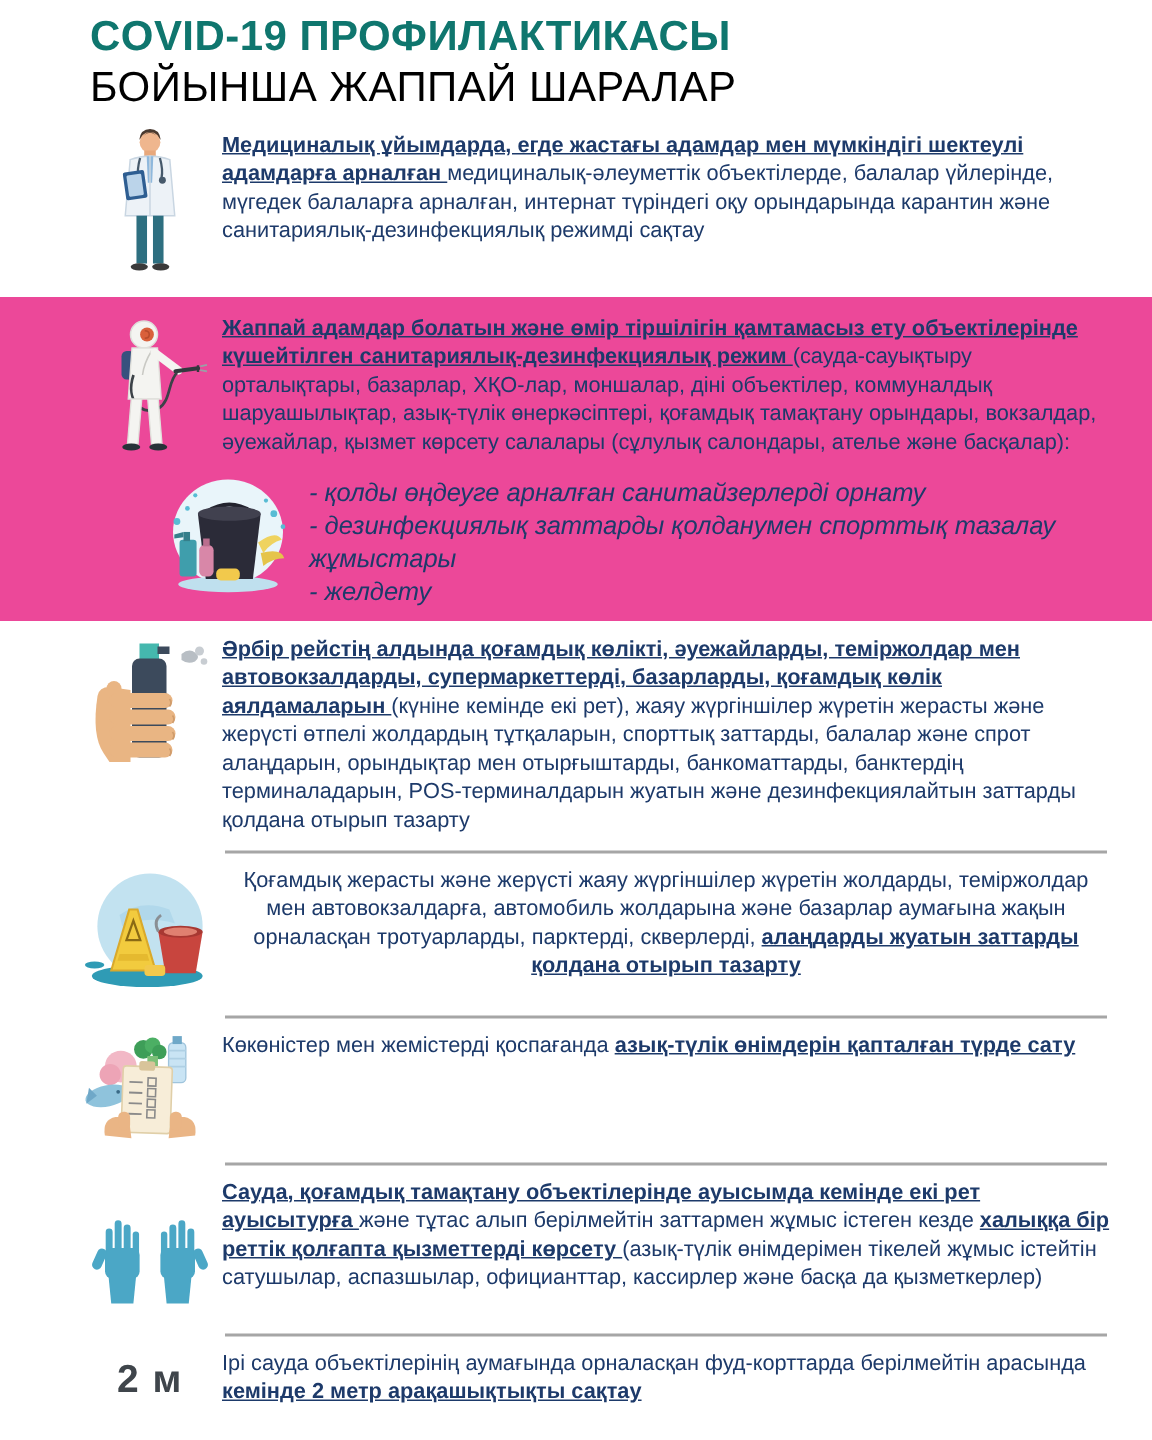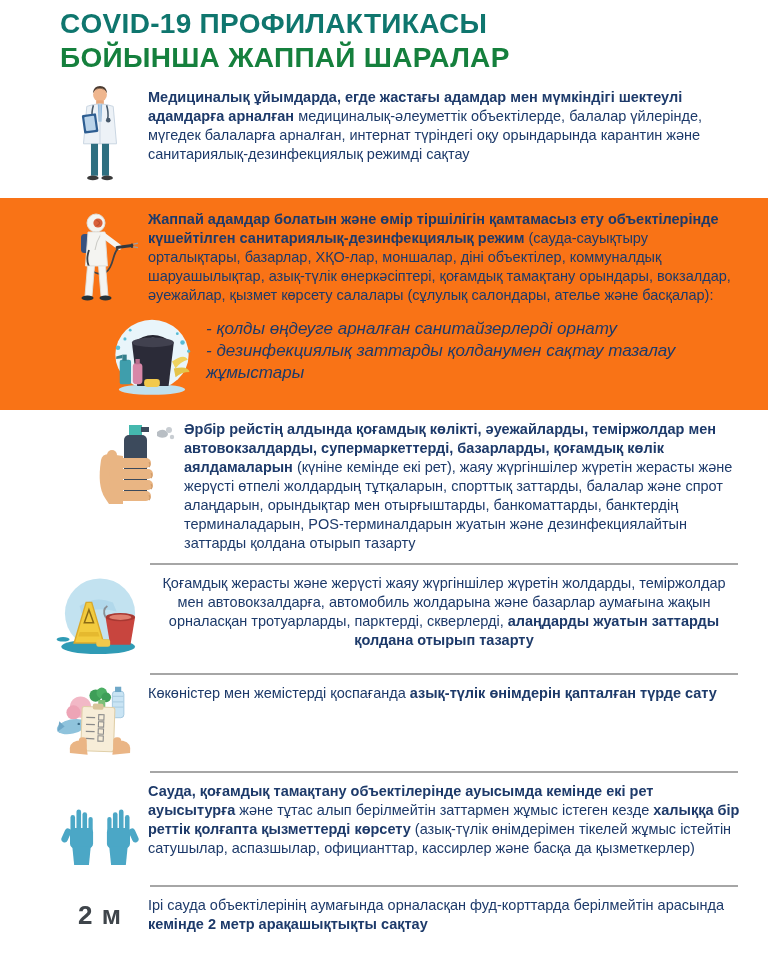--- a/index.html
+++ b/index.html
@@ -8,52 +8,52 @@
     font-family:"Liberation Sans","DejaVu Sans",sans-serif;
     -webkit-font-smoothing:antialiased;
   }
   .page{position:relative;width:768px;height:960px;background:#fff;}
 
   .title1{
     margin:8px 0 0 60px;font-size:28px;font-weight:800;letter-spacing:.3px;
     color:#0f766e;line-height:1.12;
   }
   .title2{
-    margin:3px 0 0 60px;font-size:28px;font-weight:700;letter-spacing:.3px;
-    color:#15803d;line-height:1.12;
+    margin:3px 0 0 60px;font-size:28px;font-weight:400;letter-spacing:.3px;
+    color:#000000;line-height:1.12;
   }
   .intro{
     margin:14px 0 0 150px;font-size:18px;font-weight:800;color:#16356B;
   }
 
   .row{display:flex;align-items:flex-start;}
   .icon-cell{
     width:96px;margin-left:52px;flex:0 0 auto;
     display:flex;justify-content:center;align-items:flex-start;
   }
   .text-cell{
     flex:1;margin-right:28px;font-size:14.5px;line-height:1.32;
     color:#1D3A6A;
   }
-  .text-cell .b{font-weight:700;}
+  .text-cell .b{font-weight:700;text-decoration:underline;}
 
   .row-medical{margin-top:10px;}
   .row-medical .text-cell{margin-top:4px;}
 
-  .blue-panel{background:#f97316;margin-top:12px;padding:10px 0 8px;}
+  .blue-panel{background:#ec4899;margin-top:12px;padding:10px 0 8px;}
   .blue-panel .text-cell{margin-top:2px;}
 
   .bullets-row{display:flex;margin-top:4px;}
   .bullets-icon{width:92px;margin-left:104px;flex:0 0 auto;}
   .bullets-list{flex:1;margin-left:10px;margin-right:28px;margin-top:2px;}
   .bullet{
     font-size:17px;line-height:22px;font-style:italic;color:#1D3A6A;
   }
 
-  .row-spray{margin-top:10px;margin-left:36px;}
+  .row-spray{margin-top:10px;}
   .row-wetfloor{margin-top:4px;text-align:center;}
   .row-food{margin-top:4px;}
   .row-gloves{margin-top:4px;}
   .row-gloves .icon-cell{padding-top:22px;}
   .row-distance{margin-top:4px;}
   .row-distance .icon-cell{padding-top:4px;}
 
   .divider{
     border:none;border-top:2px solid #A6A6A6;
     margin:9px 30px 9px 150px;
@@ -143,21 +143,22 @@
           <rect x="18" y="50" width="13" height="28" rx="2.5" fill="#3F9EAC"></rect>
           <rect x="21" y="44" width="5" height="7" fill="#357F8B"></rect>
           <path d="M21,44 L14,46 L14,49 L21,48 Z" fill="#357F8B"></path>
           <rect x="33" y="54" width="11" height="24" rx="4" fill="#D887A8"></rect>
           <rect x="36" y="49" width="5" height="6" fill="#B96E8E"></rect>
           <rect x="46" y="72" width="18" height="9" rx="3.5" fill="#F2C94C"></rect>
         </svg>
       </div>
       <div class="bullets-list">
         <div class="bullet">- қолды өңдеуге арналған санитайзерлерді орнату</div>
-        <div class="bullet">- дезинфекциялық заттарды қолданумен сақтау тазалау жұмыстары</div>
+        <div class="bullet">- дезинфекциялық заттарды қолданумен спорттық тазалау жұмыстары</div>
+        <div class="bullet">- желдету</div>
       </div>
     </div>
   </div>
 
   <div class="row row-spray">
     <div class="icon-cell">
       <svg width="86" height="110" viewBox="0 0 86 110">
         <path d="M64,12 q5,-4 9,-1 q4,3 0,6 q-5,2 -9,-1 z" fill="#B8BEC4"></path>
         <circle cx="76" cy="10" r="3" fill="#C8CDD2"></circle>
         <circle cx="79" cy="17" r="2.2" fill="#C8CDD2"></circle>

